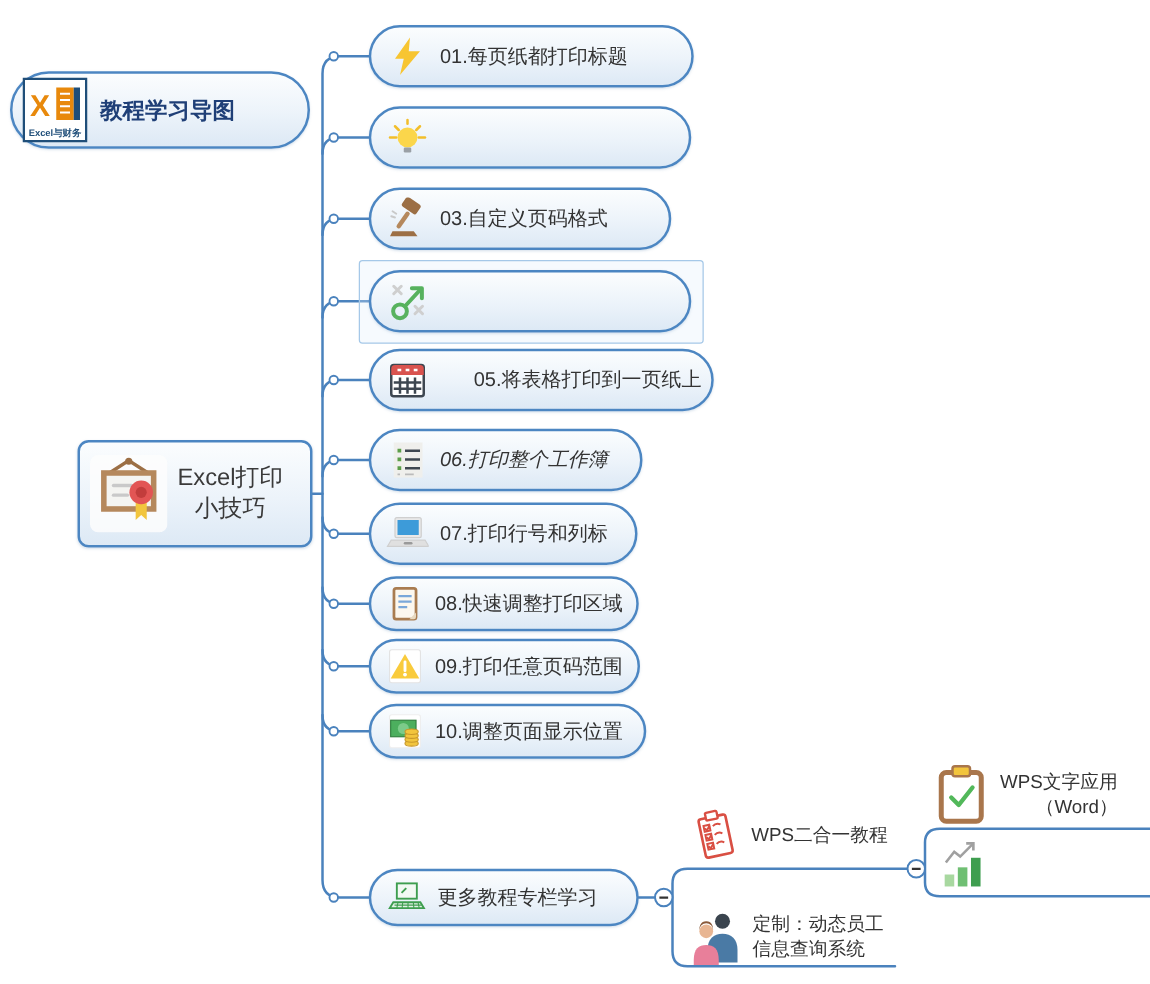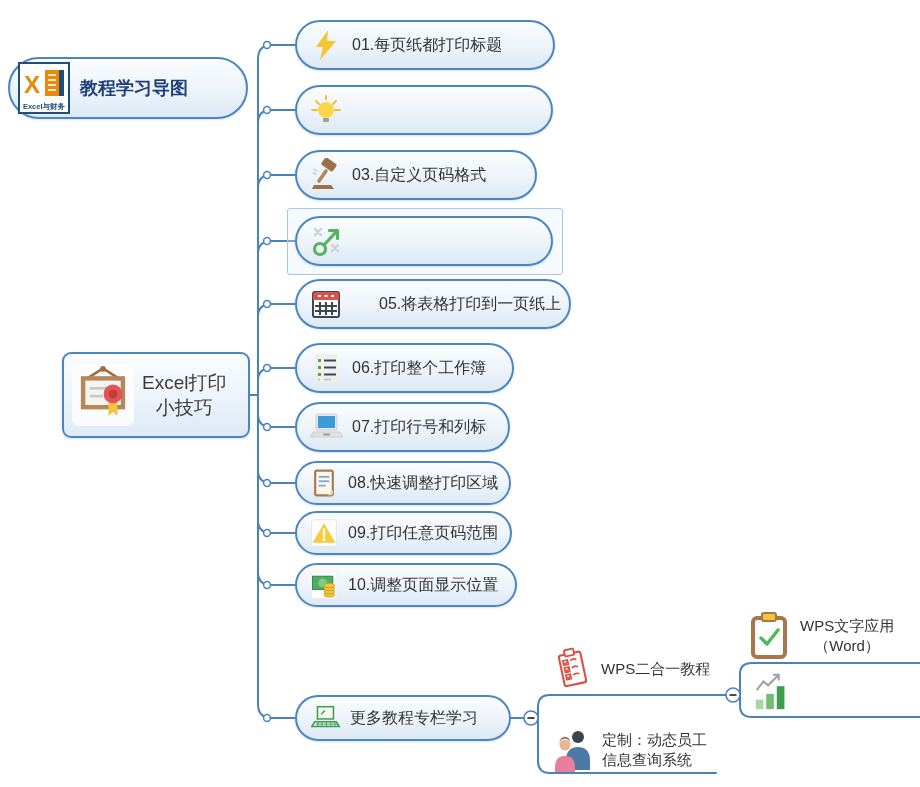--- a/index.html
+++ b/index.html
@@ -26,21 +26,21 @@
   .floating .title{font-size:18px;font-weight:bold;color:#1f3f77;white-space:nowrap;}
   .rootnode{
     border:2px solid #4c86c2;border-radius:9px;
     background:linear-gradient(180deg,#fbfdfe 0%,#ecf3fa 55%,#dde9f5 100%);
     box-shadow:0 1px 2px rgba(100,140,180,.25);
     padding:4px 8px;gap:8px;
   }
   .rootnode .rtext{font-size:19px;color:#3a3a3a;text-align:center;line-height:25px;white-space:nowrap;}
   .plain{gap:8px;}
   .plain .lbl{font-size:15px;color:#333;white-space:nowrap;line-height:20px;}
-  .center{text-align:center;}
+  .center{text-align:right;}
   .selection{
     position:absolute;border:1px solid #a5c8e8;border-radius:3px;
     background:rgba(226,240,252,.30);
   }
   svg{display:block;}
   #wires{position:absolute;left:0;top:0;}
 </style>
 </head>
 <body>
 
@@ -191,21 +191,21 @@
       <line x1="11" y1="15" x2="11" y2="28"></line>
         <line x1="17" y1="15" x2="17" y2="28"></line>
         <line x1="23" y1="15" x2="23" y2="28"></line>
       <line x1="6" y1="19" x2="28" y2="19"></line>
         <line x1="6" y1="24" x2="28" y2="24"></line>
     </g>
   </svg>
   <span class="lbl">05.将表格打印到一页纸上</span>
 </div>
 
-<div class="node pill" style="left:295px;top:343px;width:219px;height:50px;">
+<div class="node pill" style="left:295px;top:343px;width:219px;height:50px;font-style:italic;">
   <svg class="icon34" viewBox="0 0 34 34">
     <rect x="6" y="3" width="23" height="28" fill="#efefec"></rect>
     <rect x="9" y="8" width="3" height="3" fill="#5c9e49"></rect>
       <rect x="9" y="15" width="3" height="3" fill="#5c9e49"></rect>
       <rect x="9" y="22" width="3" height="3" fill="#5c9e49"></rect>
     <g stroke="#3e4751" stroke-width="2">
       <line x1="15" y1="9.5" x2="27" y2="9.5"></line>
         <line x1="15" y1="16.5" x2="27" y2="16.5"></line>
         <line x1="15" y1="23.5" x2="27" y2="23.5"></line>
     </g>

